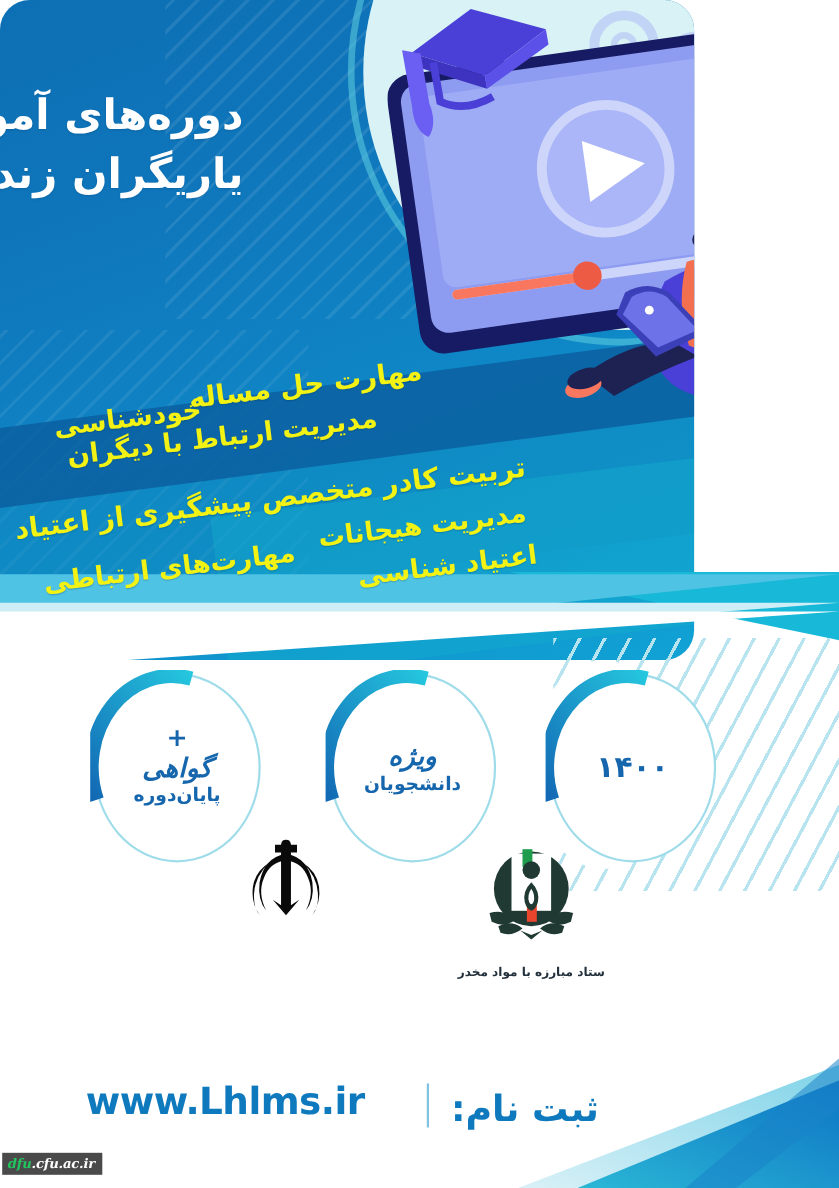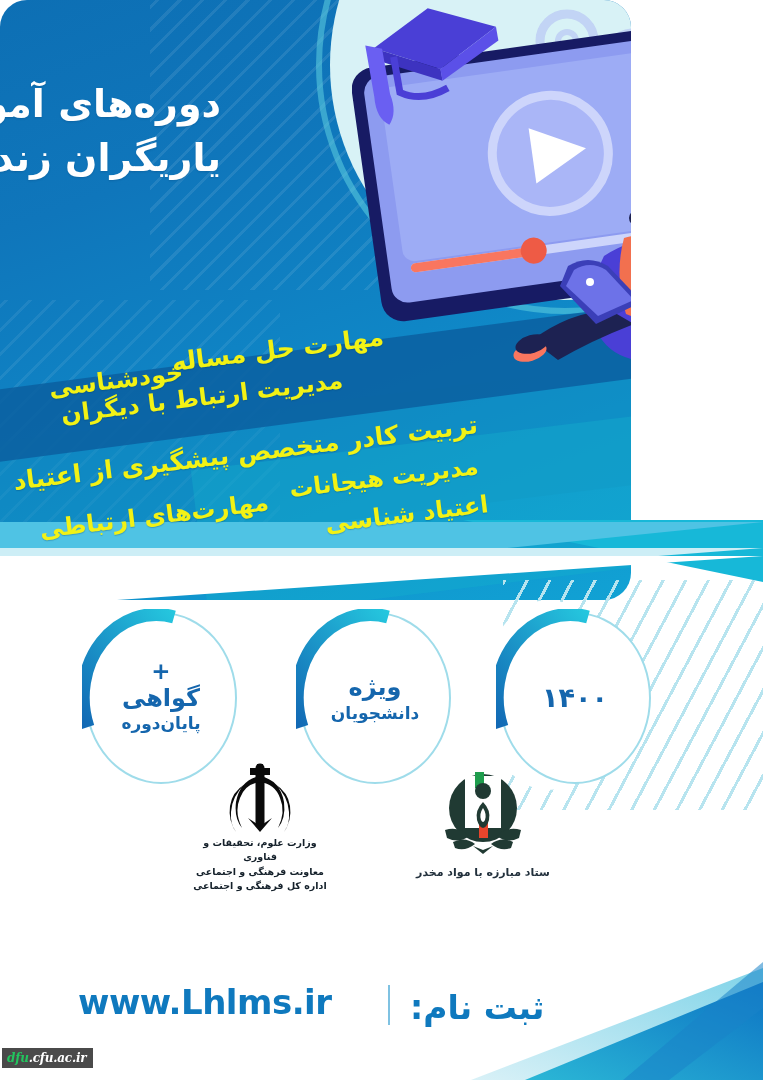--- a/index.html
+++ b/index.html
@@ -160,21 +160,21 @@
     position:absolute;left:-3px;top:-3px;width:158px;height:178px;
   }
   .badge-txt{
     position:absolute;left:0;top:0;width:152px;height:172px;
     display:flex;flex-direction:column;
     align-items:center;justify-content:center;
     color:#1566ad;font-weight:bold;
     direction:rtl;line-height:1.28;
     text-align:center;
   }
-  .badge-txt .l1{font-size:24px;}
+  .badge-txt .l1{font-size:24px;font-style:italic;}
   .badge-txt .l2{font-size:17px;}
   .badge-txt .plus{font-size:23px;line-height:.9;margin-bottom:1px;}
 
   
   .logos{position:absolute;left:0;top:762px;width:763px;height:175px;z-index:8;}
   .logo{position:absolute;text-align:center;direction:rtl;}
   .logo-cap{
     color:#14202a;font-weight:bold;line-height:1.5;
     font-size:9.5px;
   }
@@ -373,43 +373,38 @@
     <div class="logo" style="left:186px;top:0;width:148px;">
       <svg width="92" height="74" viewBox="0 0 92 74" style="display:block;margin:0 auto;">
         <path d="M46 6 L46 62" stroke="#0a0a0a" stroke-width="9" stroke-linecap="round" fill="none"></path>
         <path d="M46 14 Q26 18 22 40 Q20 56 28 66 Q20 50 26 36 Q31 22 46 20 Z" fill="#0a0a0a"></path>
         <path d="M46 14 Q66 18 70 40 Q72 56 64 66 Q72 50 66 36 Q61 22 46 20 Z" fill="#0a0a0a"></path>
         <path d="M31 22 Q18 34 17 50 Q16 62 22 70 Q14 58 16 44 Q18 30 31 22 Z" fill="#0a0a0a"></path>
         <path d="M61 22 Q74 34 75 50 Q76 62 70 70 Q78 58 76 44 Q74 30 61 22 Z" fill="#0a0a0a"></path>
         <path d="M34 56 L46 64 L58 56 L46 70 Z" fill="#0a0a0a"></path>
         <path d="M36 6 h6 v7 h-6 Z M43 2 h6 v11 h-6 Z M50 6 h6 v7 h-6 Z" fill="#0a0a0a"></path>
       </svg>
-      <div class="logo-cap">
-        <div>وزارت علوم، تحقیقات و فناوری</div>
-        <div>معاونت فرهنگی و اجتماعی</div>
-        <div>اداره کل فرهنگی و اجتماعی</div>
-      </div>
     </div>
 
     <div class="logo" style="left:398px;top:2px;width:170px;">
       <svg width="96" height="96" viewBox="0 0 96 96" style="display:block;margin:0 auto;">
         <circle cx="48" cy="44" r="34" fill="#203a33"></circle>
         <rect x="30" y="12" width="36" height="52" fill="#ffffff"></rect>
         <rect x="40" y="8" width="9" height="16" fill="#1f9d4d"></rect>
         <rect x="44" y="58" width="9" height="16" fill="#e8452c"></rect>
         <circle cx="48" cy="27" r="8" fill="#203a33"></circle>
         <path d="M48 38 Q40 46 42 56 Q44 63 48 64 Q52 63 54 56 Q56 46 48 38 Z" fill="#203a33"></path>
         <path d="M48 44 Q44 50 46 56 Q48 60 50 56 Q52 50 48 44 Z" fill="#ffffff"></path>
         <path d="M10 66 Q24 62 34 72 Q24 80 12 74 Z" fill="#203a33"></path>
         <path d="M18 78 Q30 72 40 80 Q30 88 20 84 Z" fill="#203a33"></path>
         <path d="M86 66 Q72 62 62 72 Q72 80 84 74 Z" fill="#203a33"></path>
         <path d="M78 78 Q66 72 56 80 Q66 88 76 84 Z" fill="#203a33"></path>
         <path d="M38 82 L48 90 L58 82 L48 86 Z" fill="#203a33"></path>
       </svg>
-      <div class="logo-cap2" style="margin-top:6px;">ستاد مبارزه با مواد مخدر</div>
+      <div class="logo-cap2" style="margin-top:17px;">ستاد مبارزه با مواد مخدر</div>
     </div>
   </div>
 
   <div class="footer">
     <div class="corner">
       <svg width="330" height="120" viewBox="0 0 330 120">
         <defs>
           <linearGradient id="cg1" x1="0" y1="1" x2="1" y2="0">
             <stop offset="0%" stop-color="#2bb7d6"></stop>
               <stop offset="100%" stop-color="#0d74c4"></stop>

